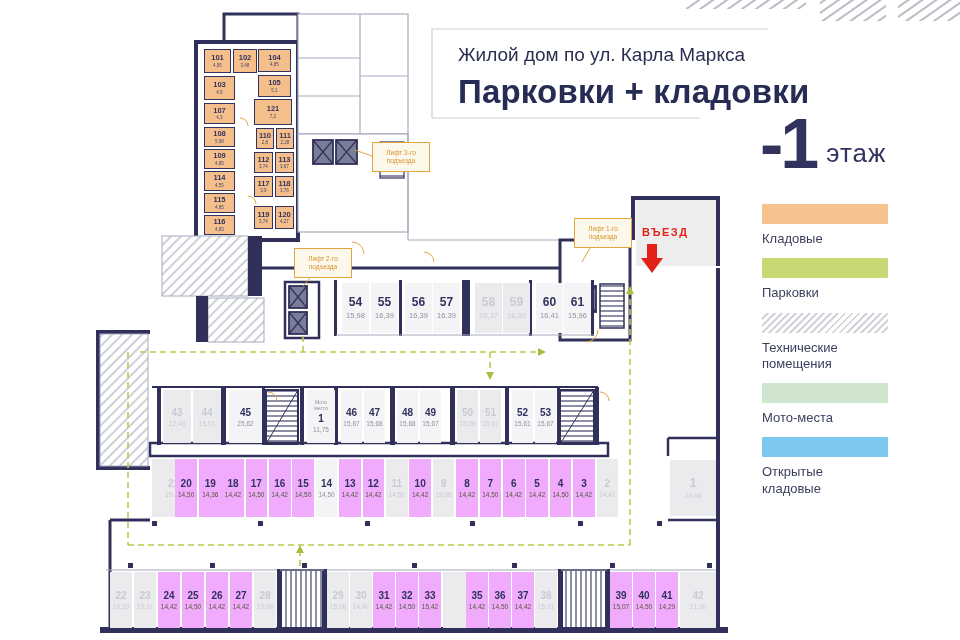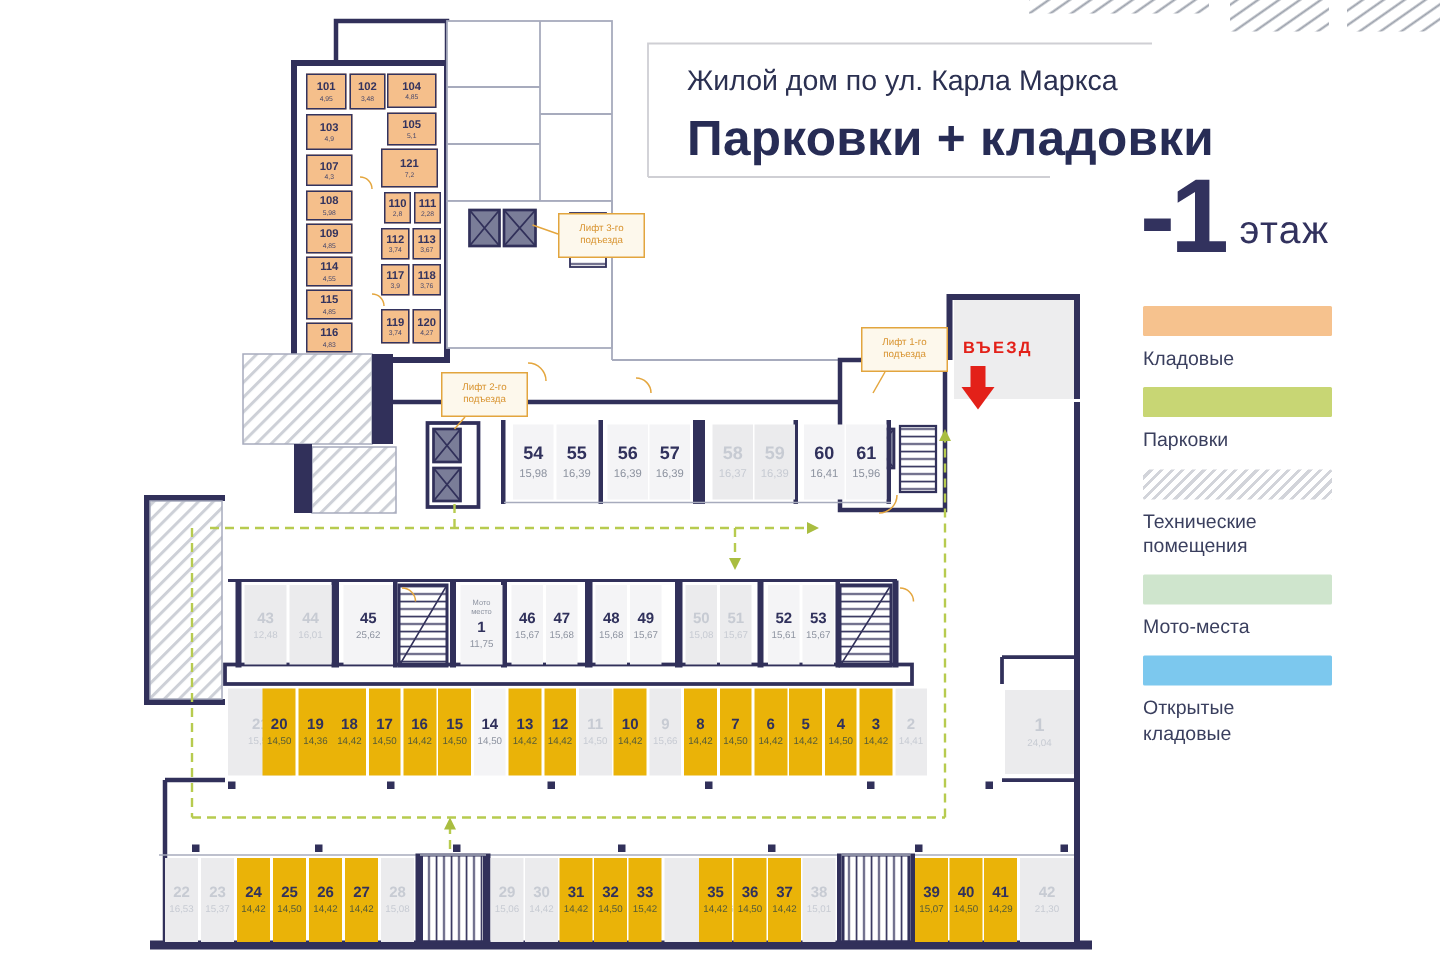--- a/index.html
+++ b/index.html
@@ -34,21 +34,21 @@
   .vzd{position:absolute;left:642px;top:226px;z-index:3;color:#e32119;font-weight:800;
        font-size:11px;letter-spacing:1.5px;}
 
   
   .stall{position:absolute;z-index:2;display:flex;flex-direction:column;align-items:center;
          justify-content:center;box-sizing:border-box;}
   .stall .s-num{font-size:10px;font-weight:700;color:#30315c;line-height:1.1;font-style:normal;}
   .stall .s-area{font-size:6.5px;color:#8d93a0;margin-top:2px;}
   .stall.lg .s-num{font-size:12px;}
   .stall.lg .s-area{font-size:7.5px;}
-  .green{background:#eab308;}
+  .green{background:#f0abfc;}
   .green .s-area{color:#545a38;}
   .plain{background:#f4f4f6;}
   .sold{background:#ebebed;}
   .sold .s-num,.sold .s-area{color:#c7cbd3;}
   .s-label{font-size:5px;color:#8d93a0;text-align:center;line-height:1.15;margin-bottom:1px;width:26px;}
   .stall.big{z-index:2;}
   .stall.big .s-num{font-size:12px;}
 
   
   .su{position:absolute;z-index:2;background:#f5bf8b;border:1.5px solid #33335e;display:flex;

